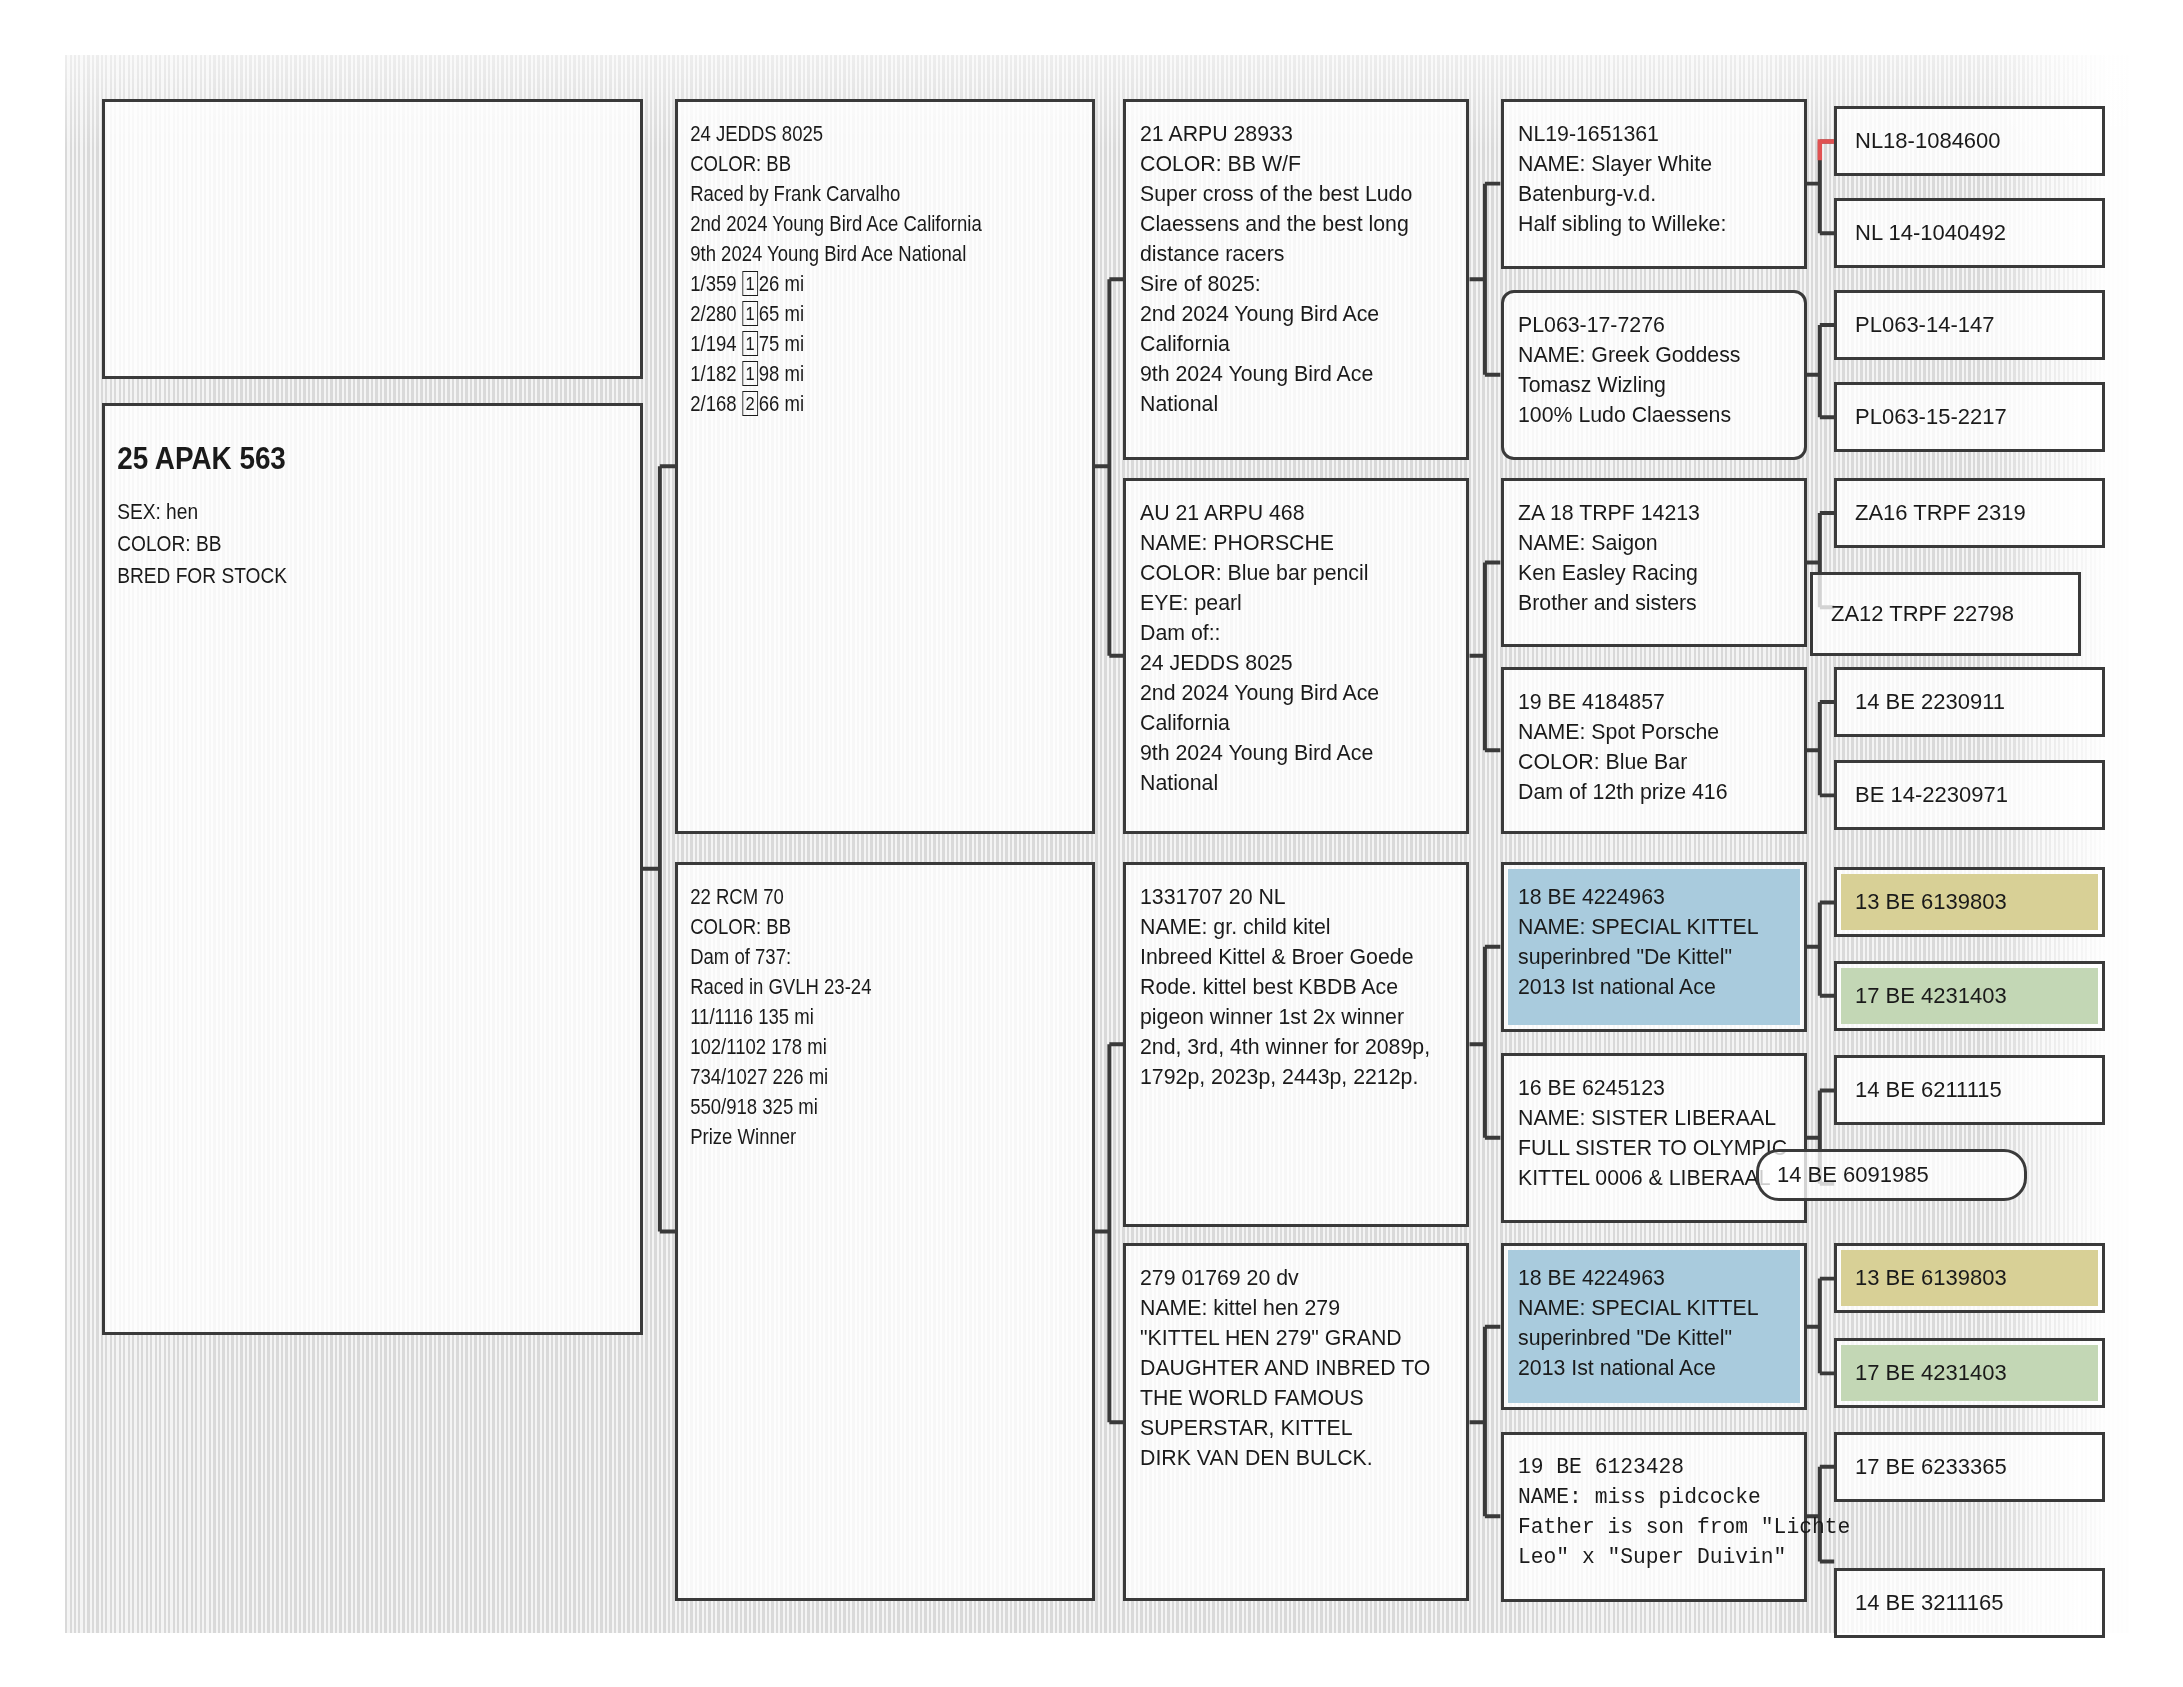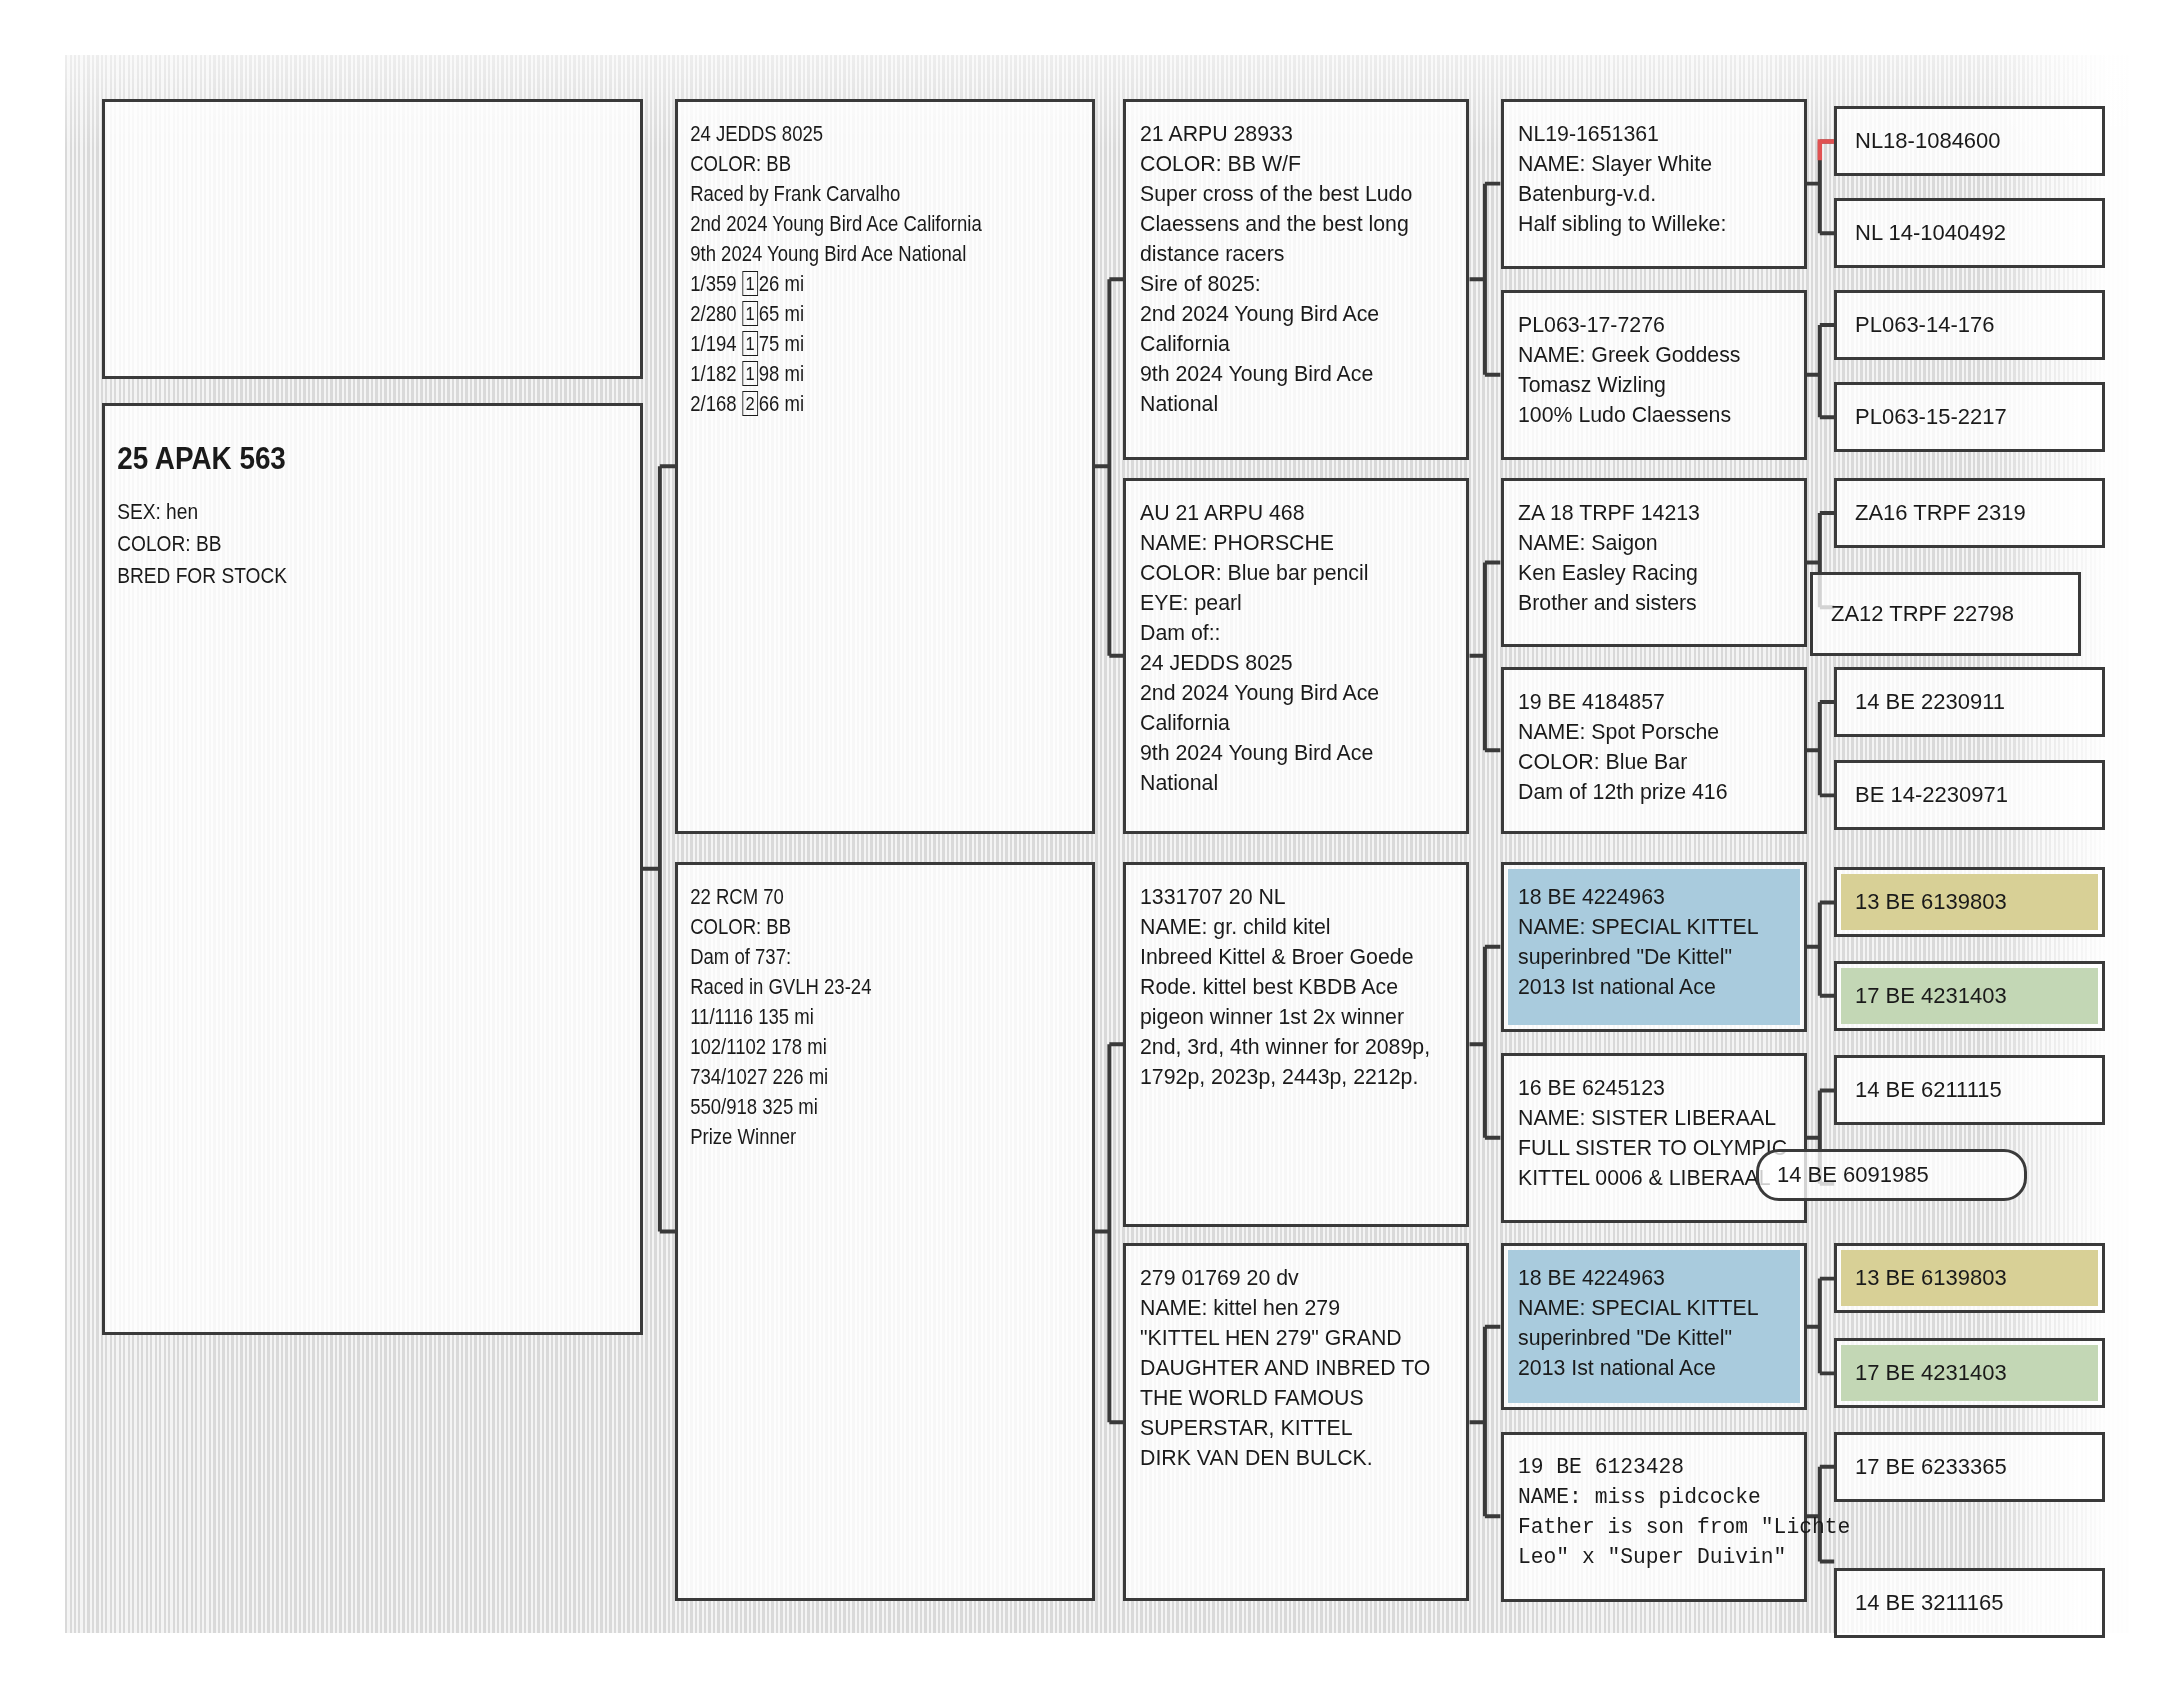--- a/index.html
+++ b/index.html
@@ -119,21 +119,21 @@
         </div>
       </div>
       <div class="box" style="left: 1501px; top: 99px; width: 306px; height: 170px;">
         <div class="content">
           <div class="line">NL19-1651361</div>
           <div class="line">NAME: Slayer White</div>
           <div class="line">Batenburg-v.d.</div>
           <div class="line">Half sibling to Willeke:</div>
         </div>
       </div>
-      <div class="box" style="left: 1501px; top: 290px; width: 306px; height: 170px;">
+      <div class="box" style="left: 1501px; top: 290px; width: 306px; height: 170px; border-radius: 13px;">
         <div class="content">
           <div class="line">PL063-17-7276</div>
           <div class="line">NAME: Greek Goddess</div>
           <div class="line">Tomasz Wizling</div>
           <div class="line">100% Ludo Claessens</div>
         </div>
       </div>
       <div class="box" style="left: 1501px; top: 478px; width: 306px; height: 169px;">
         <div class="content">
           <div class="line">ZA 18 TRPF 14213</div>
@@ -184,21 +184,21 @@
           <div class="line">Leo" x "Super Duivin"</div>
         </div>
       </div>
       <div class="box" style="left: 1834px; top: 106px; width: 271px; height: 70px;">
         <div class="single" style="position: relative;">NL18-1084600</div>
       </div>
       <div class="box" style="left: 1834px; top: 198px; width: 271px; height: 70px;">
         <div class="single" style="position: relative;">NL 14-1040492</div>
       </div>
       <div class="box" style="left: 1834px; top: 290px; width: 271px; height: 70px;">
-        <div class="single" style="position: relative;">PL063-14-176</div>
+        <div class="single" style="position: relative;">PL063-14-147</div>
       </div>
       <div class="box" style="left: 1834px; top: 382px; width: 271px; height: 70px;">
         <div class="single" style="position: relative;">PL063-15-2217</div>
       </div>
       <div class="box" style="left: 1834px; top: 478px; width: 271px; height: 70px;">
         <div class="single" style="position: relative;">ZA16 TRPF 2319</div>
       </div>
       <div class="box" style="left: 1810px; top: 572px; width: 271px; height: 84px;">
         <div class="single" style="position: relative;">ZA12 TRPF 22798</div>
       </div>

